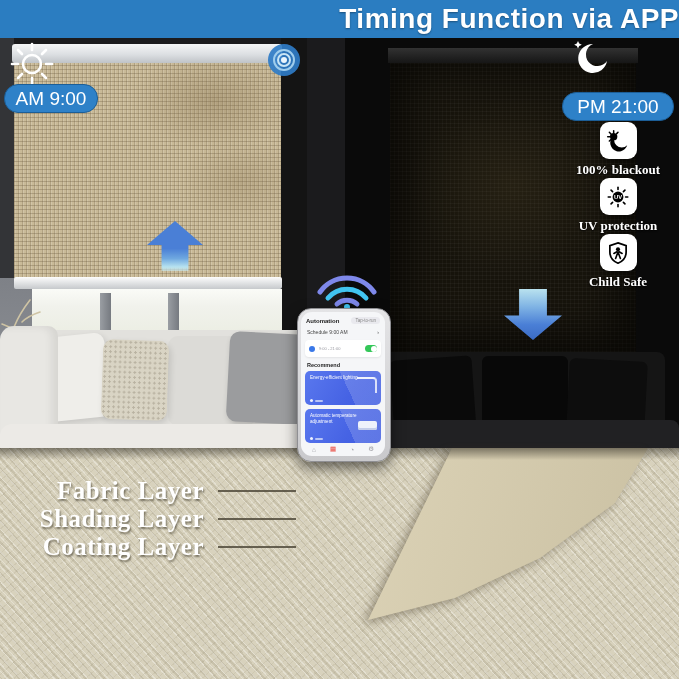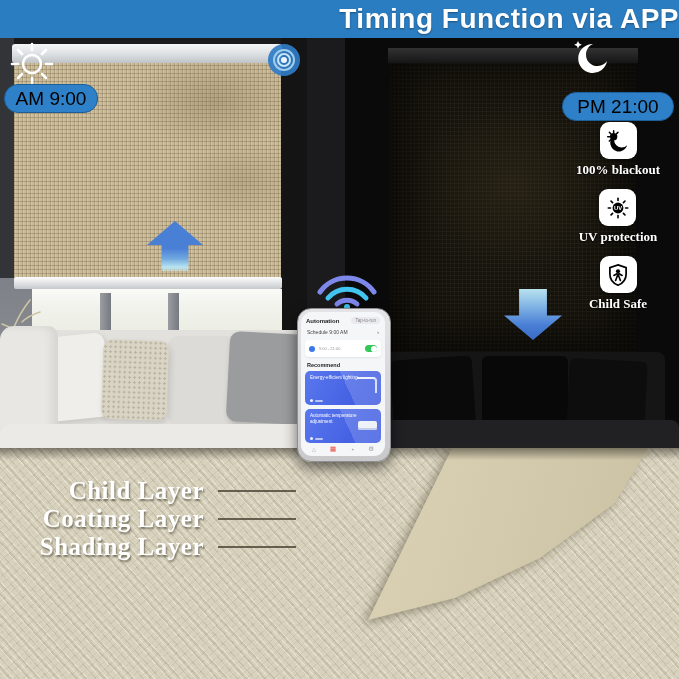--- a/index.html
+++ b/index.html
@@ -66,34 +66,34 @@
   .pillow-n1{left:392px;top:358px;width:82px;height:76px;background:#0a0a0a;
              transform:rotate(-4deg);z-index:4;border-radius:6px;}
   .pillow-n2{left:482px;top:356px;width:86px;height:80px;background:#080808;z-index:4;border-radius:6px;}
   .pillow-n3{left:568px;top:360px;width:78px;height:72px;background:#0d0d0d;
              transform:rotate(3deg);z-index:4;border-radius:6px;}
   .seat-night{left:340px;top:420px;width:339px;height:28px;background:#212123;
               border-radius:8px 8px 0 0;z-index:5;}
 
   
   .pill{z-index:6;height:27px;border-radius:14px;background:#2e81c8;border:1px solid #1c5e97;
-        display:flex;align-items:center;justify-content:center;color:#000000;font-size:19px;}
+        display:flex;align-items:center;justify-content:center;color:#ffffff;font-size:19px;}
   .pill-am{left:4px;top:84px;width:92px;}
   .pill-pm{left:562px;top:92px;width:110px;}
   .arrow{z-index:5;}
   .arrow-up{left:147px;top:221px;width:56px;height:50px;
       background:linear-gradient(180deg,#4a7fd6 0%,#4a7fd6 55%,#6fa8e0 75%,#b8e3f0 92%,rgba(200,235,245,.55) 100%);
       clip-path:polygon(50% 0,100% 48%,74% 48%,74% 100%,26% 100%,26% 48%,0 48%);}
   .arrow-down{left:504px;top:289px;width:58px;height:51px;
       background:linear-gradient(180deg,#b9e2ef 0%,#7fb3e4 35%,#4a7fd6 70%,#3b6bc4 100%);
       clip-path:polygon(26% 0,74% 0,74% 52%,100% 52%,50% 100%,0 52%,26% 52%);}
 
   
   .features{right:2px;top:122px;width:118px;z-index:6;display:flex;flex-direction:column;
-            gap:11px;align-items:center;}
+            }
   .feature{display:flex;flex-direction:column;align-items:center;}
   .fe-icon{width:37px;height:37px;background:#fff;border-radius:9px;display:flex;
            align-items:center;justify-content:center;box-shadow:0 1px 3px rgba(0,0,0,.5);}
   .fe-label{margin-top:3px;color:#fff;font-family:"Liberation Serif",serif;font-weight:bold;
             font-size:13px;white-space:nowrap;text-shadow:0 1px 2px #000;}
 
   
   .wifi{left:314px;top:258px;z-index:7;}
   .phone{left:297px;top:308px;width:92px;height:152px;border-radius:14px;z-index:8;
          background:linear-gradient(180deg,#e4e4e6,#c9c9cc);border:1px solid #8f8f93;
@@ -329,26 +329,26 @@
     </div>
   </div>
 
   <div class="abs fabric"></div>
   <div class="abs wedge-wrap">
       <div class="wedge"></div>
     </div>
   <div class="abs fabric-shadow-top"></div>
   <div class="abs layer-labels">
     <div class="layer-row">
-      <span class="layer-text">Child Layer</span>
+      <span class="layer-text">Fabric Layer</span>
+      <span class="layer-line"></span>
+    </div>
+    <div class="layer-row">
+      <span class="layer-text">Shading Layer</span>
       <span class="layer-line"></span>
     </div>
     <div class="layer-row">
       <span class="layer-text">Coating Layer</span>
       <span class="layer-line"></span>
     </div>
-    <div class="layer-row">
-      <span class="layer-text">Shading Layer</span>
-      <span class="layer-line"></span>
-    </div>
   </div>
 
 </div>
 
 </body></html>

